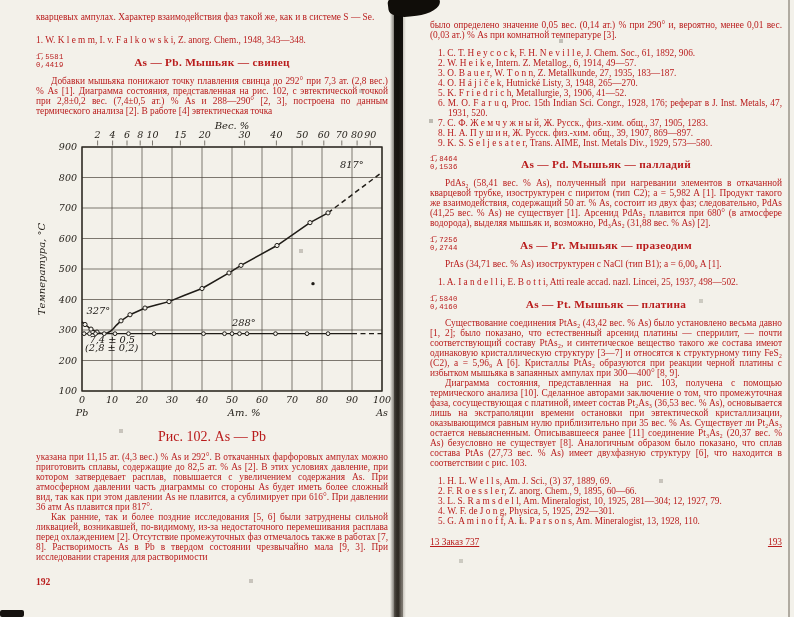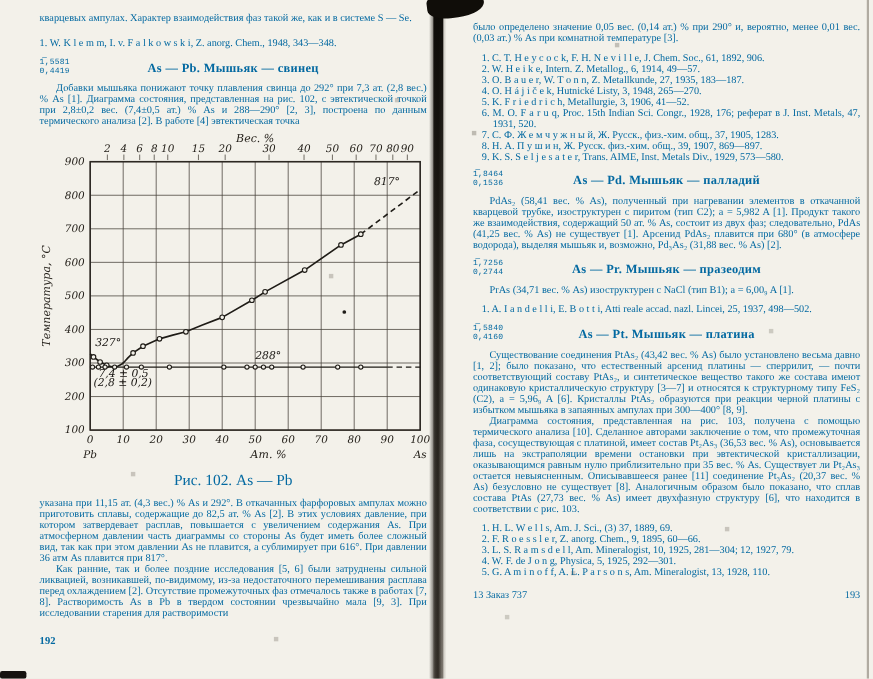--- a/index.html
+++ b/index.html
@@ -1,18 +1,18 @@
 <!DOCTYPE html>
 <html><head>
 <meta charset="utf-8">
 <style>
   html,body{margin:0;padding:0;}
   body{width:794px;height:617px;background:#e8e5dd;overflow:hidden;}
   .scan{position:relative;width:794px;height:617px;background:#f3f1ea;overflow:hidden;
-        font-family:"Liberation Serif","DejaVu Serif",serif;color:#0369a1;}
+        font-family:"Liberation Serif","DejaVu Serif",serif;color:#b91c1c;}
   
   .gutter{position:absolute;left:390px;top:0;width:16px;height:617px;pointer-events:none;
     background:linear-gradient(to right,rgba(0,0,0,0) 0%,rgba(25,21,16,.78) 38%,rgba(25,21,16,.88) 52%,rgba(60,52,42,.35) 72%,rgba(0,0,0,0) 100%);}
   .gutter-fade{position:absolute;left:394px;top:0;width:9px;height:617px;pointer-events:none;
     background:linear-gradient(to bottom,#0c0a07 0%,rgba(20,17,12,.85) 30%,rgba(30,26,20,.55) 70%,rgba(40,34,26,.45) 100%);}
   .gutter-blob{position:absolute;left:388px;top:-8px;width:52px;height:24px;background:#100d09;
     border-radius:40% 60% 55% 45%;transform:rotate(-7deg);}
   .edge-right{position:absolute;left:788px;top:0;width:2px;height:617px;background:rgba(110,102,88,.5);}
   .smudge{position:absolute;left:0;top:610px;width:24px;height:7px;background:#161310;border-radius:2px;}
   .specks{position:absolute;left:0;top:0;width:2px;height:2px;background:transparent;
@@ -29,21 +29,21 @@
   .bodyp{font-size:9.4px;line-height:10px;text-align:justify;}
   .indent{text-indent:15px;}
   .mt{margin-top:7px;}
   .ref-line{margin-top:13px;font-size:9.3px;line-height:10px;}
   .head-block{position:relative;margin-top:11px;height:13px;}
   .lognote{position:absolute;left:0;top:-3px;font-size:7.3px;line-height:8px;letter-spacing:.2px;font-family:Liberation Mono, monospace;}
   .heading{text-align:center;font-weight:700;font-size:11.3px;line-height:13px;letter-spacing:.3px;}
   .reflist{margin-top:8px;}
   .ref-item{padding-left:18px;text-indent:-10px;font-size:9.3px;line-height:10px;text-align:justify;}
   .pagenum-left{margin-top:14px;font-size:9.6px;font-weight:700;}
-  .footer-row{display:flex;justify-content:space-between;margin-top:11px;font-size:9.4px;}
+  .footer-row{display:flex;justify-content:space-between;margin-top:11px;font-size:9.4px;text-decoration:underline;}
   
   .figure{margin-top:5px;}
   .caption{text-align:center;font-size:14px;margin-top:2px;}
   .grid{stroke:#47423a;stroke-width:.7;}
   .frame{fill:none;stroke:#2c2822;stroke-width:1.4;}
   .curve{fill:none;stroke:#1f1c17;stroke-width:1.5;stroke-linejoin:round;}
   .thin{stroke-width:1.1;}
   .dashed{stroke-dasharray:5 3.5;}
   .dot{fill:#f3f1ea;stroke:#1f1c17;stroke-width:1;}
   .fdot{fill:#1f1c17;stroke:none;}

